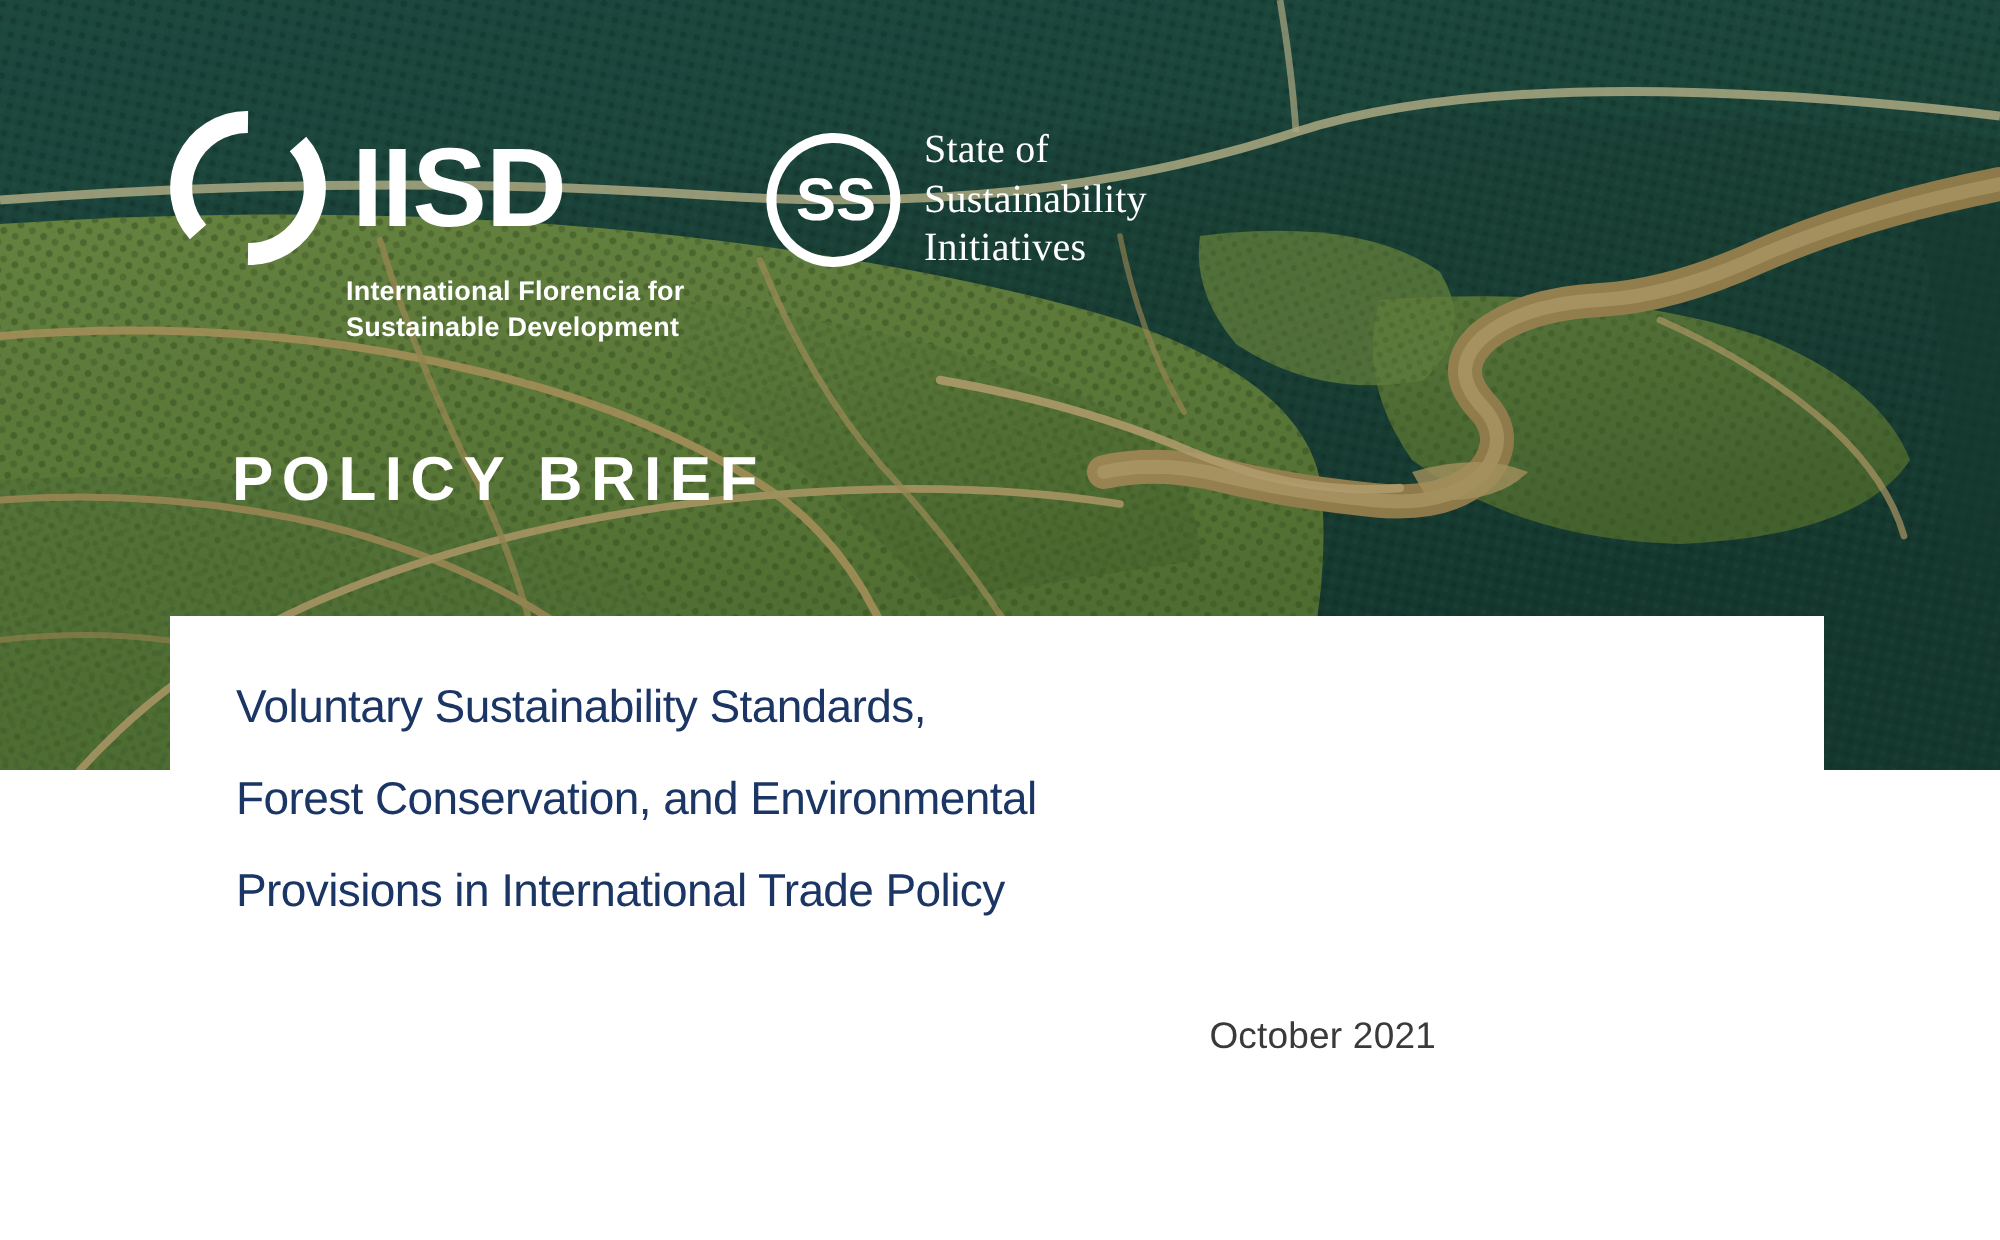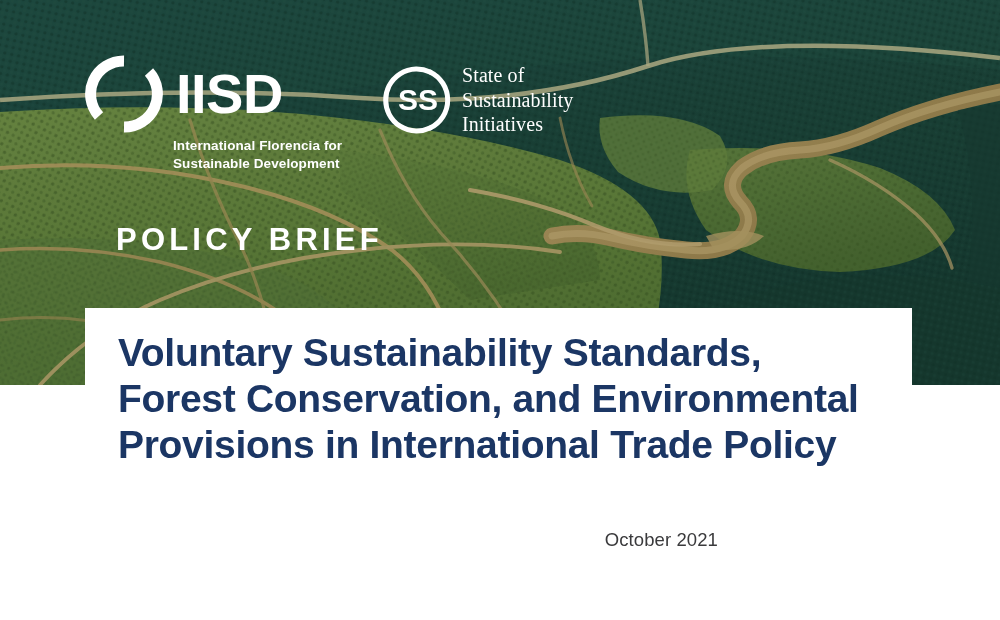--- a/index.html
+++ b/index.html
@@ -112,22 +112,22 @@
     height:180px;
     background:#ffffff;
     z-index:7;
   }
 
   .title {
     position:absolute;
     left:118px; top:330px;
     width:790px;
     color:#1b3664;
-    font-size:39px;
-    font-weight:bold;
+    font-size:23px;
+    font-weight:normal;
     line-height:46px;
     letter-spacing:-0.3px;
     z-index:8;
     font-family:"Liberation Sans", sans-serif;
     white-space:pre-line;
   }
 
   
   .meta {
     position:absolute;
@@ -139,21 +139,21 @@
 
   .authors {
     color:#3a3a3c;
     font-size:18.5px;
     line-height:27px;
     letter-spacing:0.1px;
     white-space:pre-line;
   }
 
   .date {
-    margin-top:35px;
+    margin-top:13px;
     color:#3a3a3c;
     font-size:18.5px;
     line-height:26px;
     letter-spacing:0.1px;
   }
 </style>
 </head>
 <body>
 
 <div id="page">

